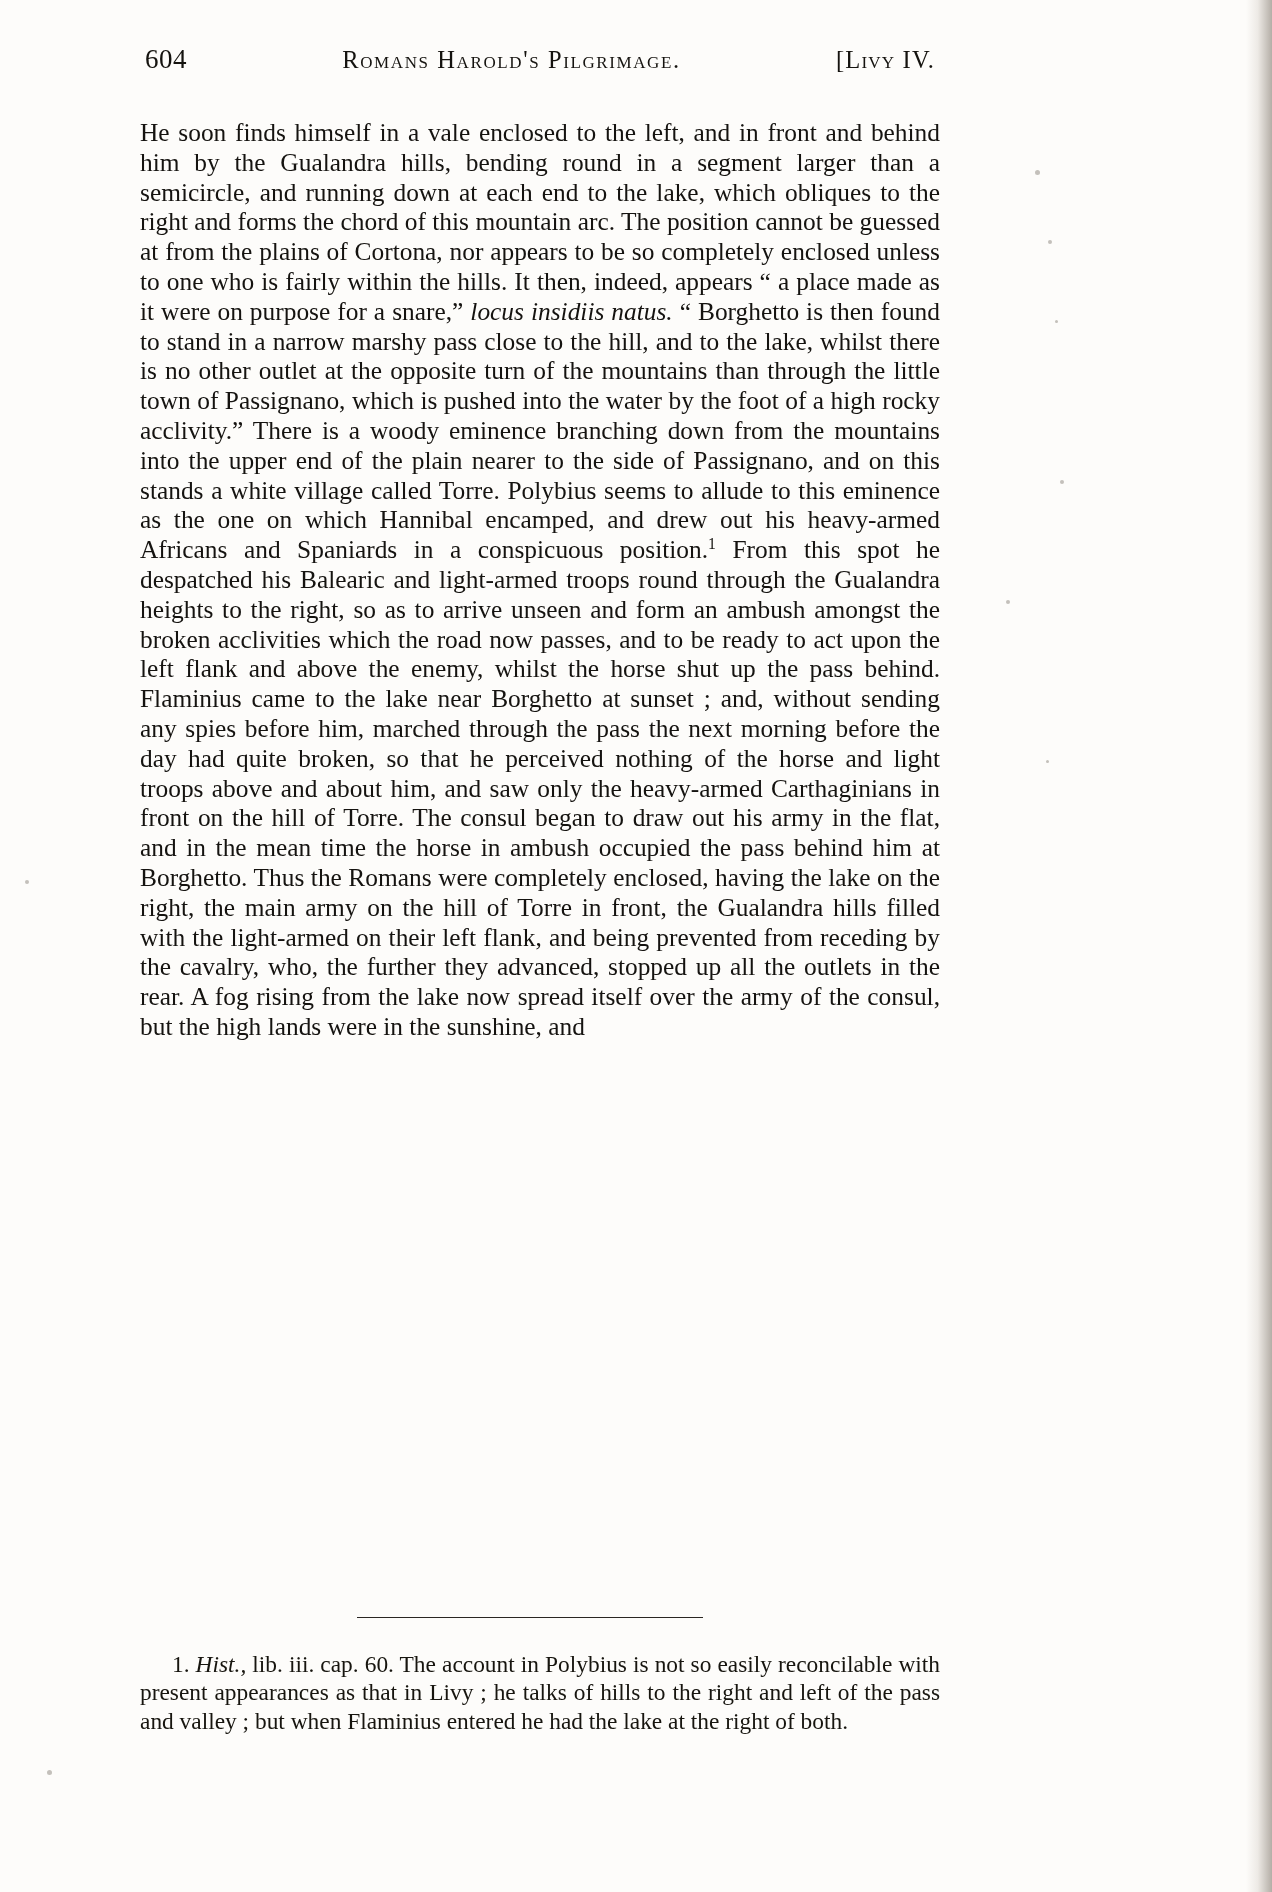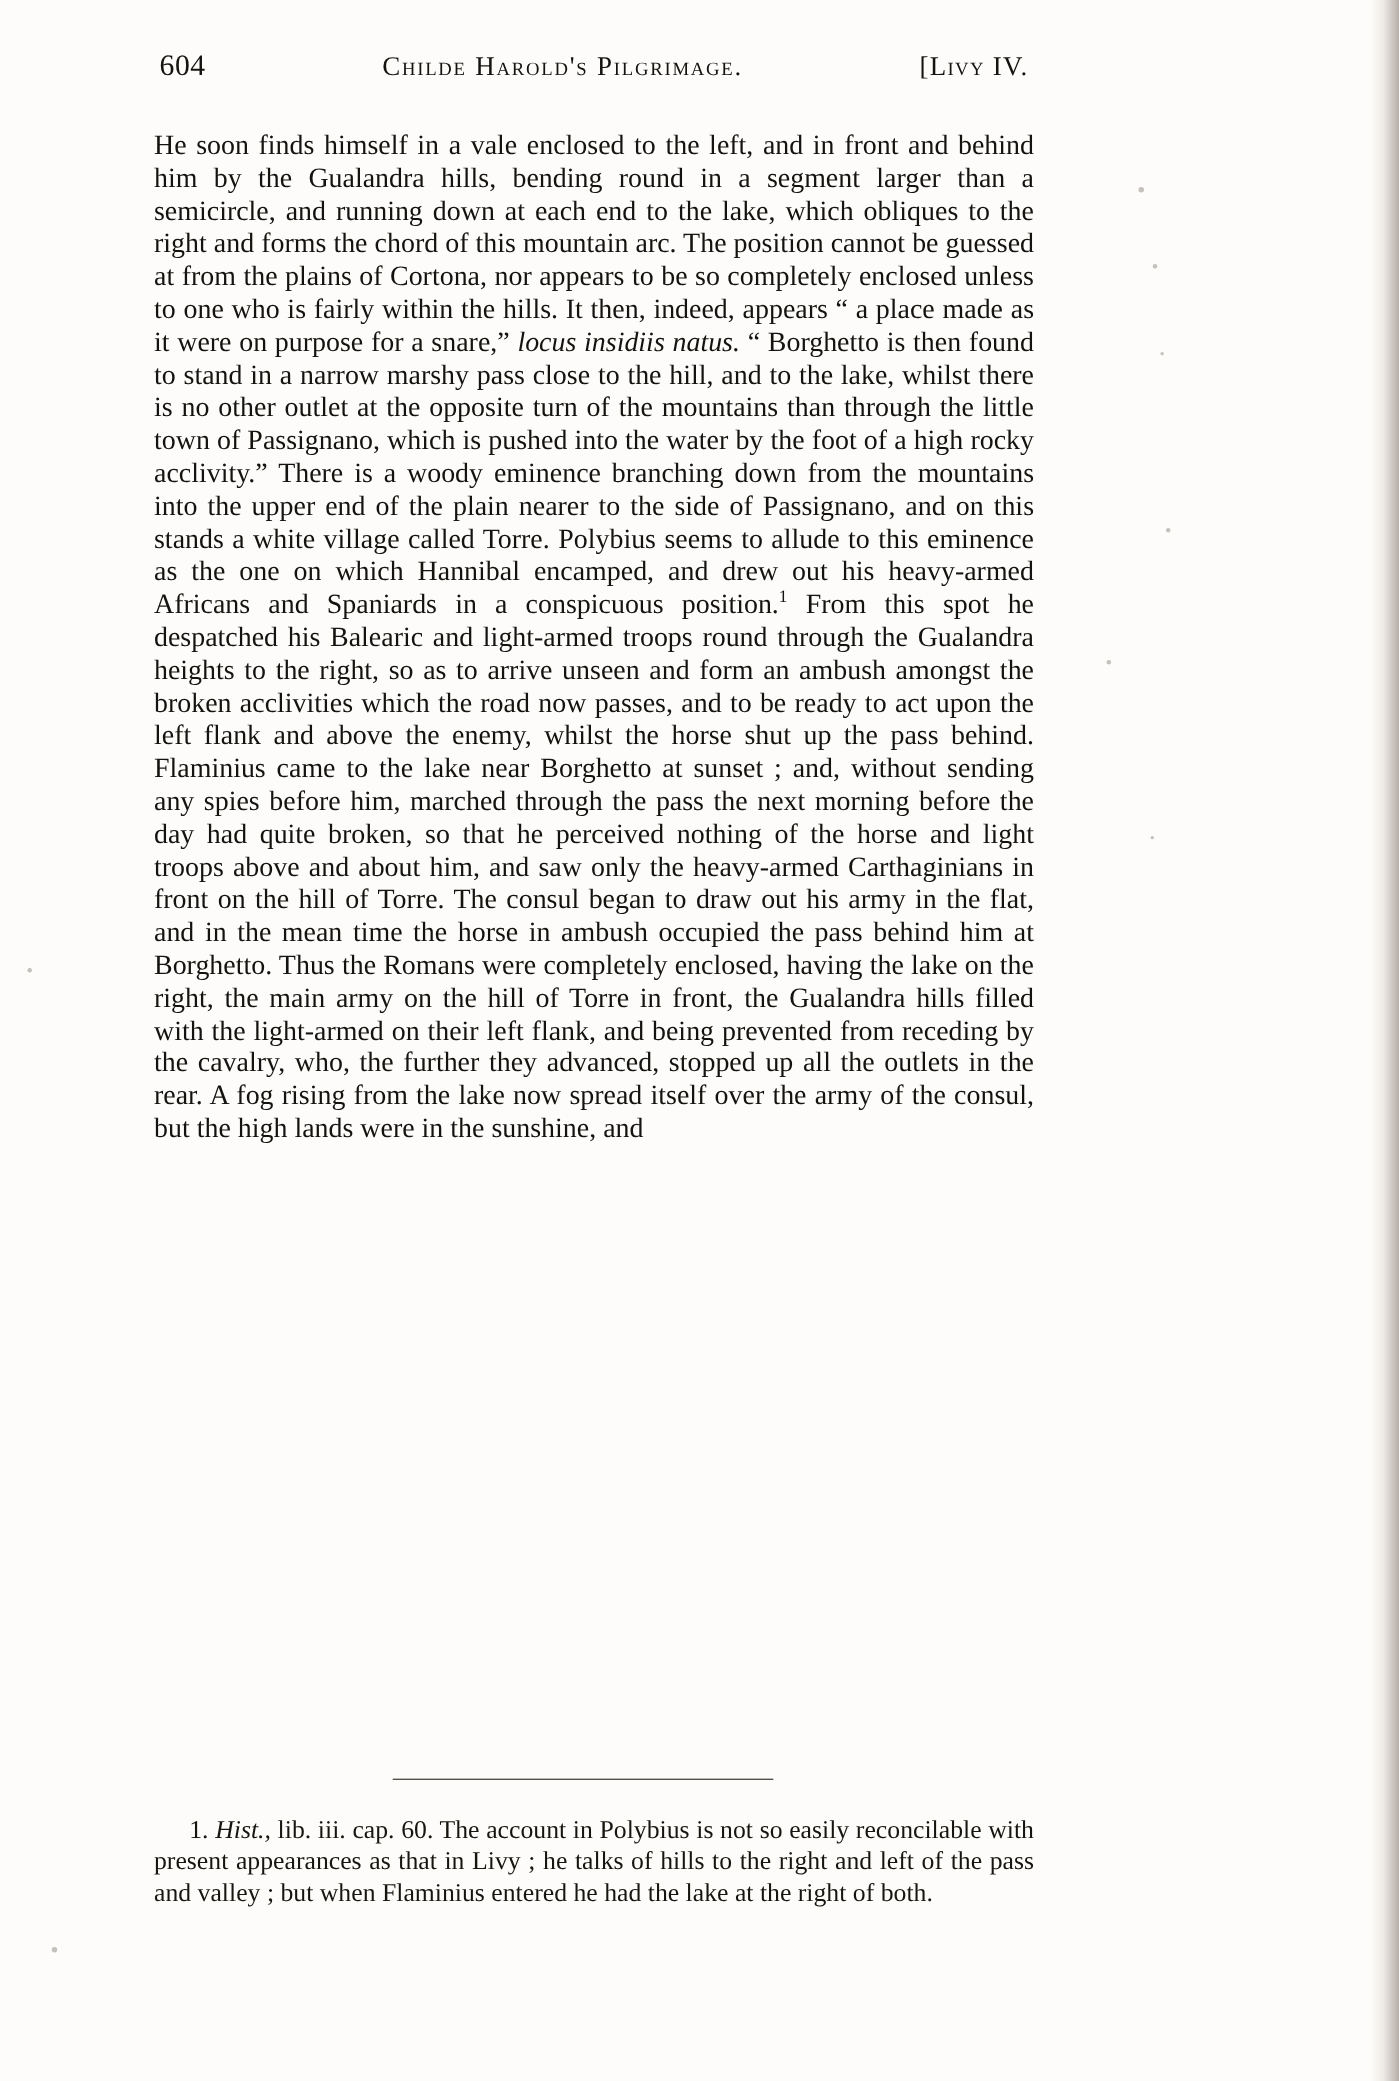--- a/index.html
+++ b/index.html
@@ -128,21 +128,21 @@
   <div class="scan-speckle" style="left:1048px; top:240px; width:4px; height:4px;"></div>
   <div class="scan-speckle" style="left:1055px; top:320px; width:3px; height:3px;"></div>
   <div class="scan-speckle" style="left:1060px; top:480px; width:4px; height:4px;"></div>
   <div class="scan-speckle" style="left:1006px; top:600px; width:4px; height:4px;"></div>
   <div class="scan-speckle" style="left:1046px; top:760px; width:3px; height:3px;"></div>
   <div class="scan-speckle" style="left:47px; top:1770px; width:5px; height:5px;"></div>
   <div class="scan-speckle" style="left:25px; top:880px; width:4px; height:4px;"></div>
 
   <div class="header">
     <span class="folio">604</span>
-    <span class="running-title">Childe Harold's Pilgrimage.</span>
+    <span class="running-title">Romans Harold's Pilgrimage.</span>
     <span class="canto">[Livy IV.</span>
   </div>
 
   <div class="body-text">
     <p><span>He soon finds himself in a vale enclosed to the left, and in front and behind him by the Gualandra hills, bending round in a segment larger than a semicircle, and running down at each end to the lake, which obliques to the right and forms the chord of this mountain arc.  The position cannot be guessed at from the plains of Cortona, nor appears to be so completely enclosed unless to one who is fairly within the hills.  It then, indeed, appears “ a place made as it were on purpose for a snare,” </span><i>locus insidiis natus.</i><span>  “ Borghetto is then found to stand in a narrow marshy pass close to the hill, and to the lake, whilst there is no other outlet at the opposite turn of the mountains than through the little town of Passignano, which is pushed into the water by the foot of a high rocky acclivity.”  There is a woody eminence branching down from the mountains into the upper end of the plain nearer to the side of Passignano, and on this stands a white village called Torre.  Polybius seems to allude to this eminence as the one on which Hannibal encamped, and drew out his heavy-armed Africans and Spaniards in a conspicuous position.</span><sup>1</sup><span>  From this spot he despatched his Balearic and light-armed troops round through the Gualandra heights to the right, so as to arrive unseen and form an ambush amongst the broken acclivities which the road now passes, and to be ready to act upon the left flank and above the enemy, whilst the horse shut up the pass behind. Flaminius came to the lake near Borghetto at sunset ; and, without sending any spies before him, marched through the pass the next morning before the day had quite broken, so that he perceived nothing of the horse and light troops above and about him, and saw only the heavy-armed Carthaginians in front on the hill of Torre.  The consul began to draw out his army in the flat, and in the mean time the horse in ambush occupied the pass behind him at Borghetto. Thus the Romans were completely enclosed, having the lake on the right, the main army on the hill of Torre in front, the Gualandra hills filled with the light-armed on their left flank, and being prevented from receding by the cavalry, who, the further they advanced, stopped up all the outlets in the rear. A fog rising from the lake now spread itself over the army of the consul, but the high lands were in the sunshine, and</span></p>
   </div>
 
   <div class="footnote-rule"></div>
 
   <div class="footnote">

